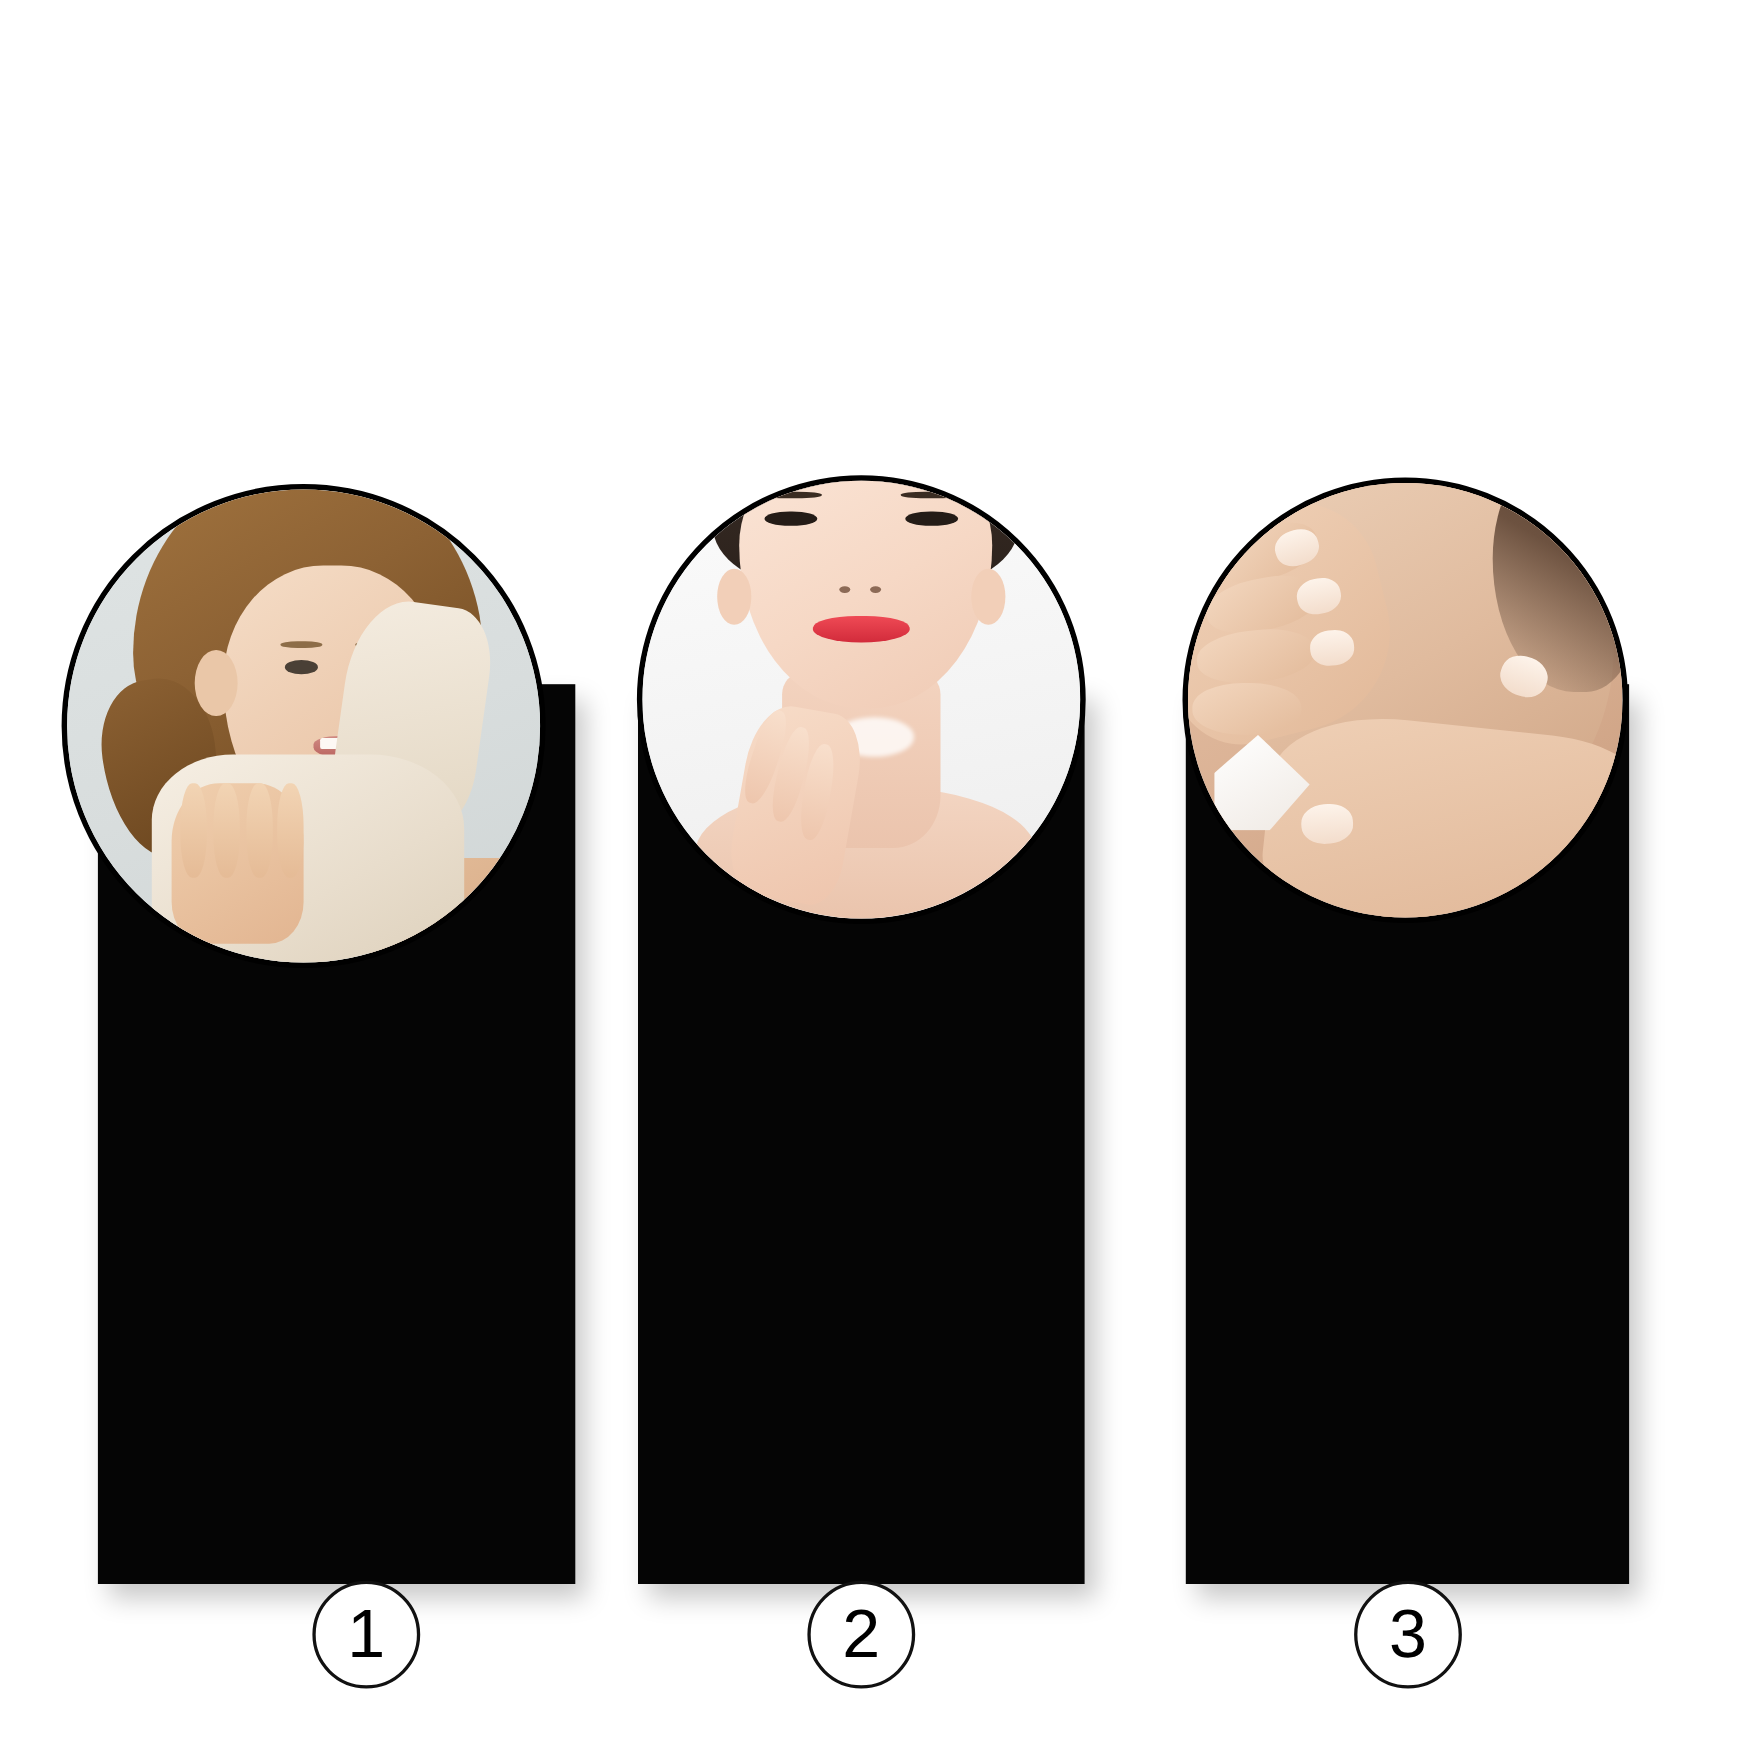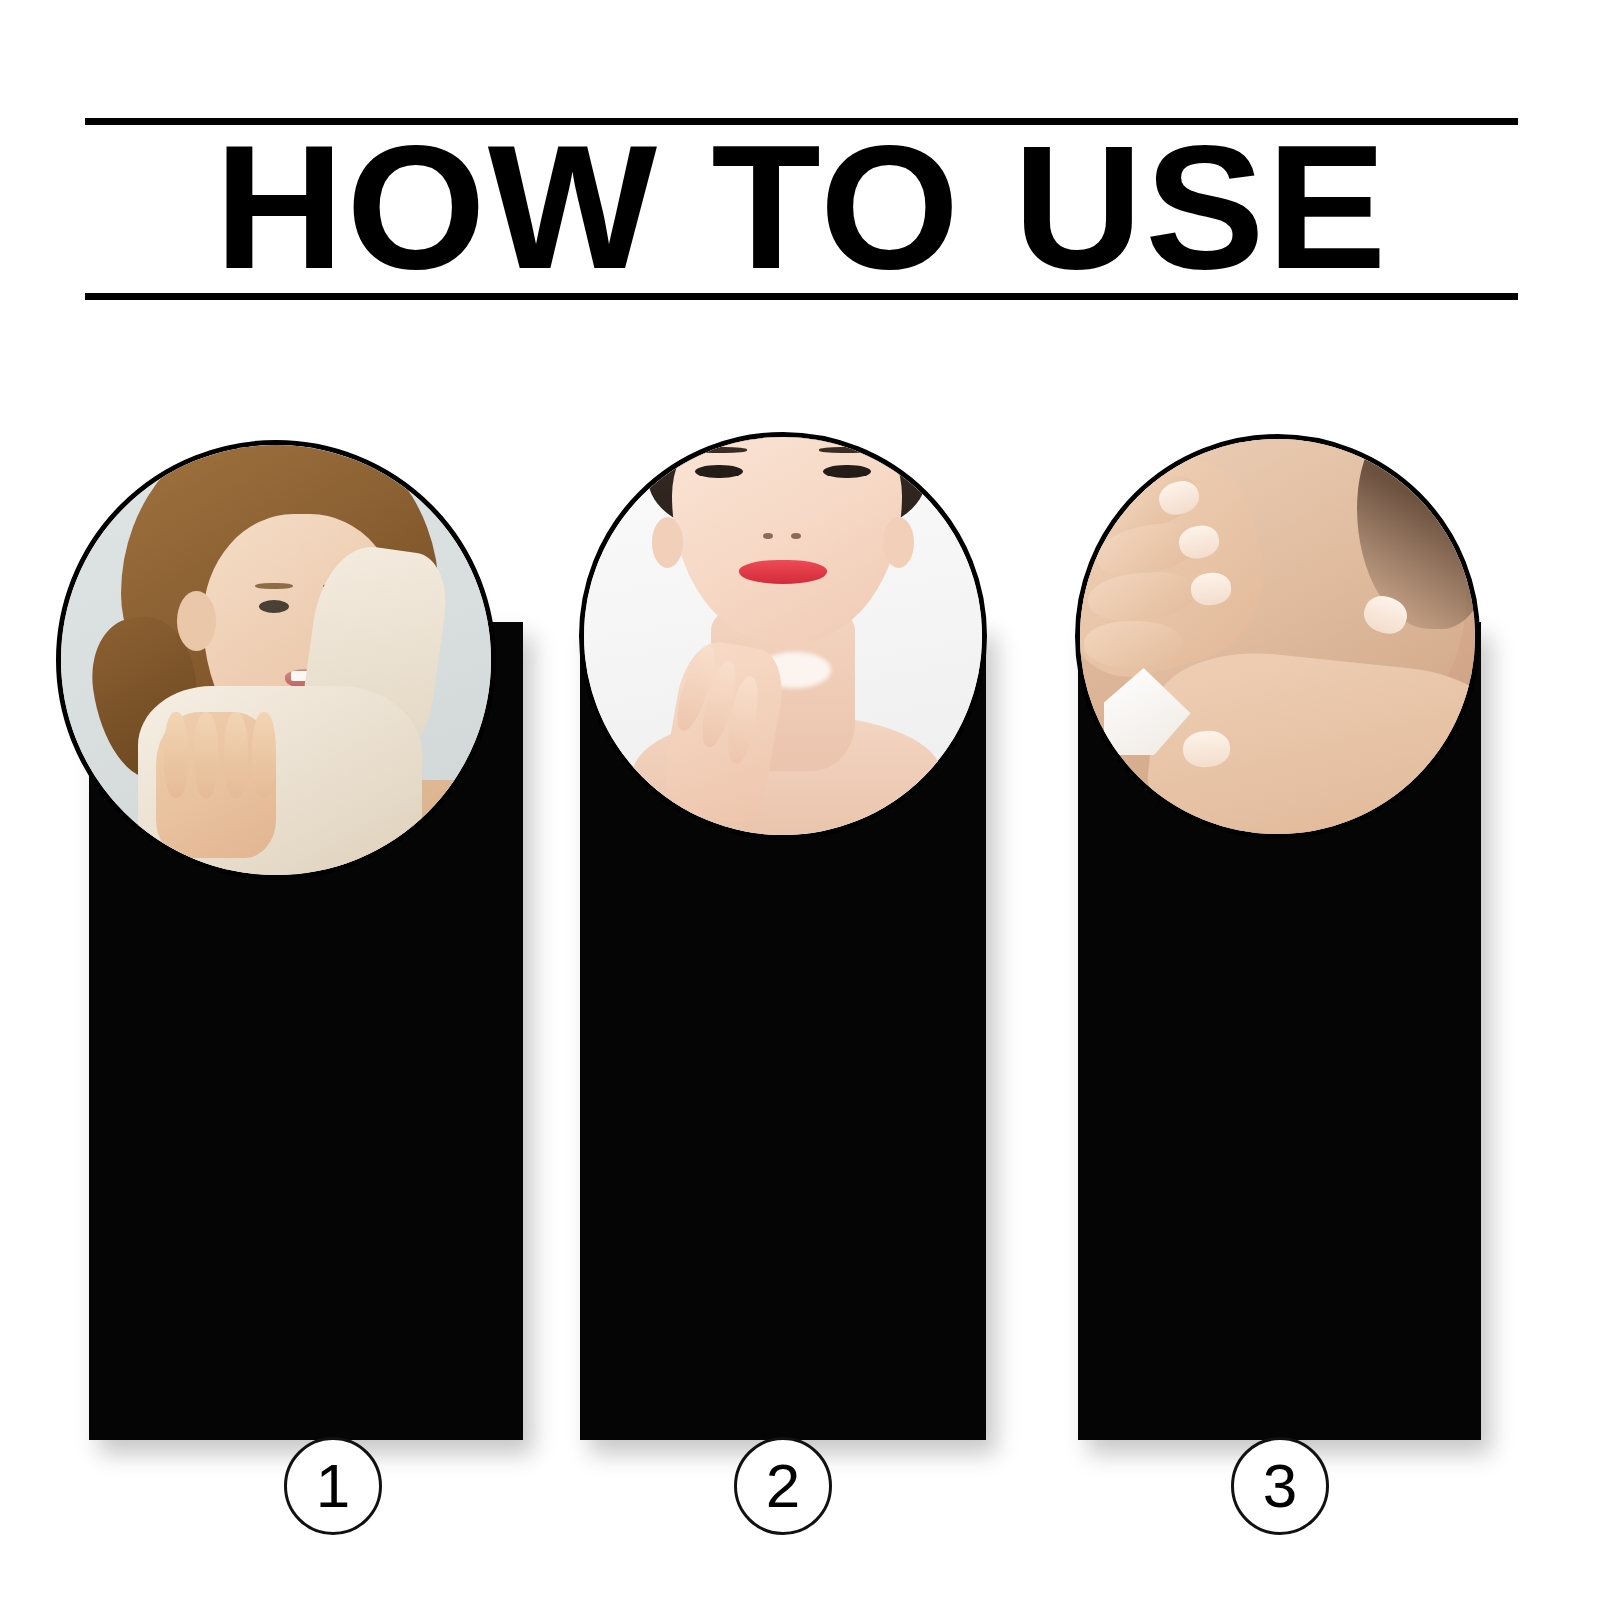--- a/index.html
+++ b/index.html
@@ -282,25 +282,20 @@
     padding:0 14px;
     box-sizing:border-box;
   }
   .cap-2{top:930px;}
 </style>
 </head>
 <body>
 
 <div class="stage">
 
-  <div class="header">
-    <div class="rule rule-top"></div>
-    <div class="title">HOW TO USE</div>
-    <div class="rule rule-bottom"></div>
-  </div>
 
   <div class="cards">
 
     <div class="card card-1">
 
       <div class="photo photo-1">
         <div class="photo-inner">
           <div class="scene s1">
             <div class="hair"></div>
             <div class="pony"></div>

